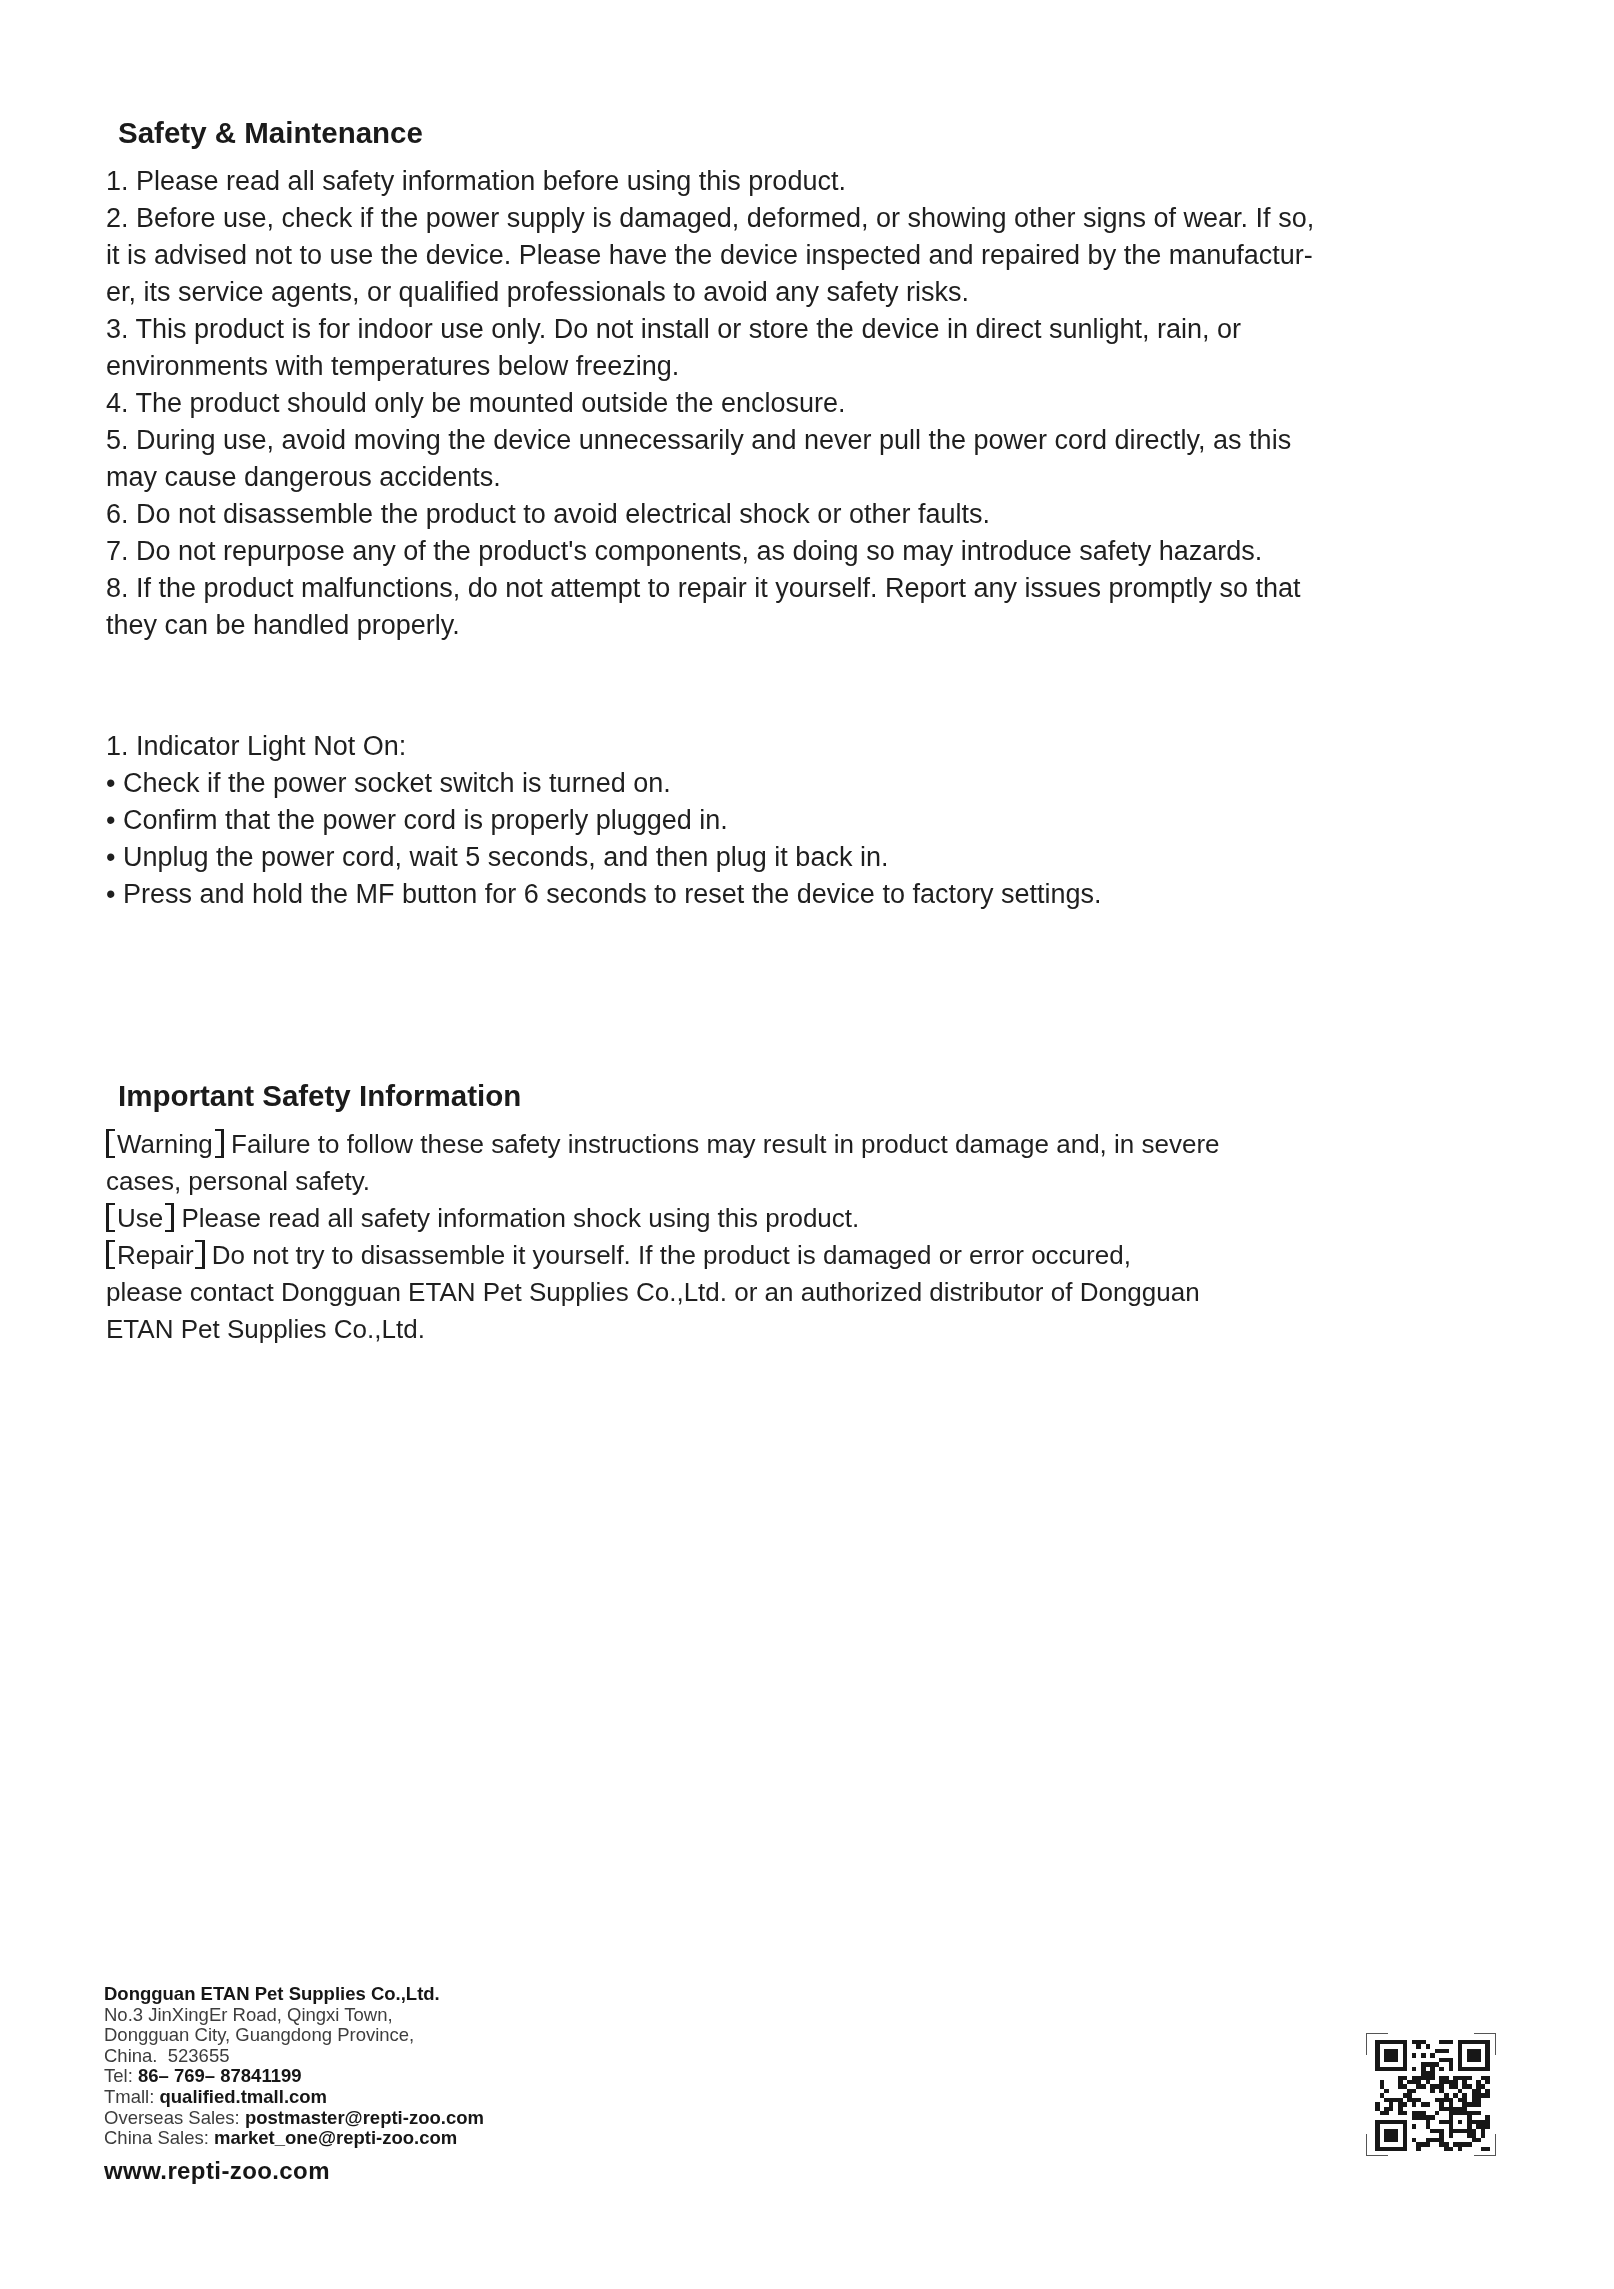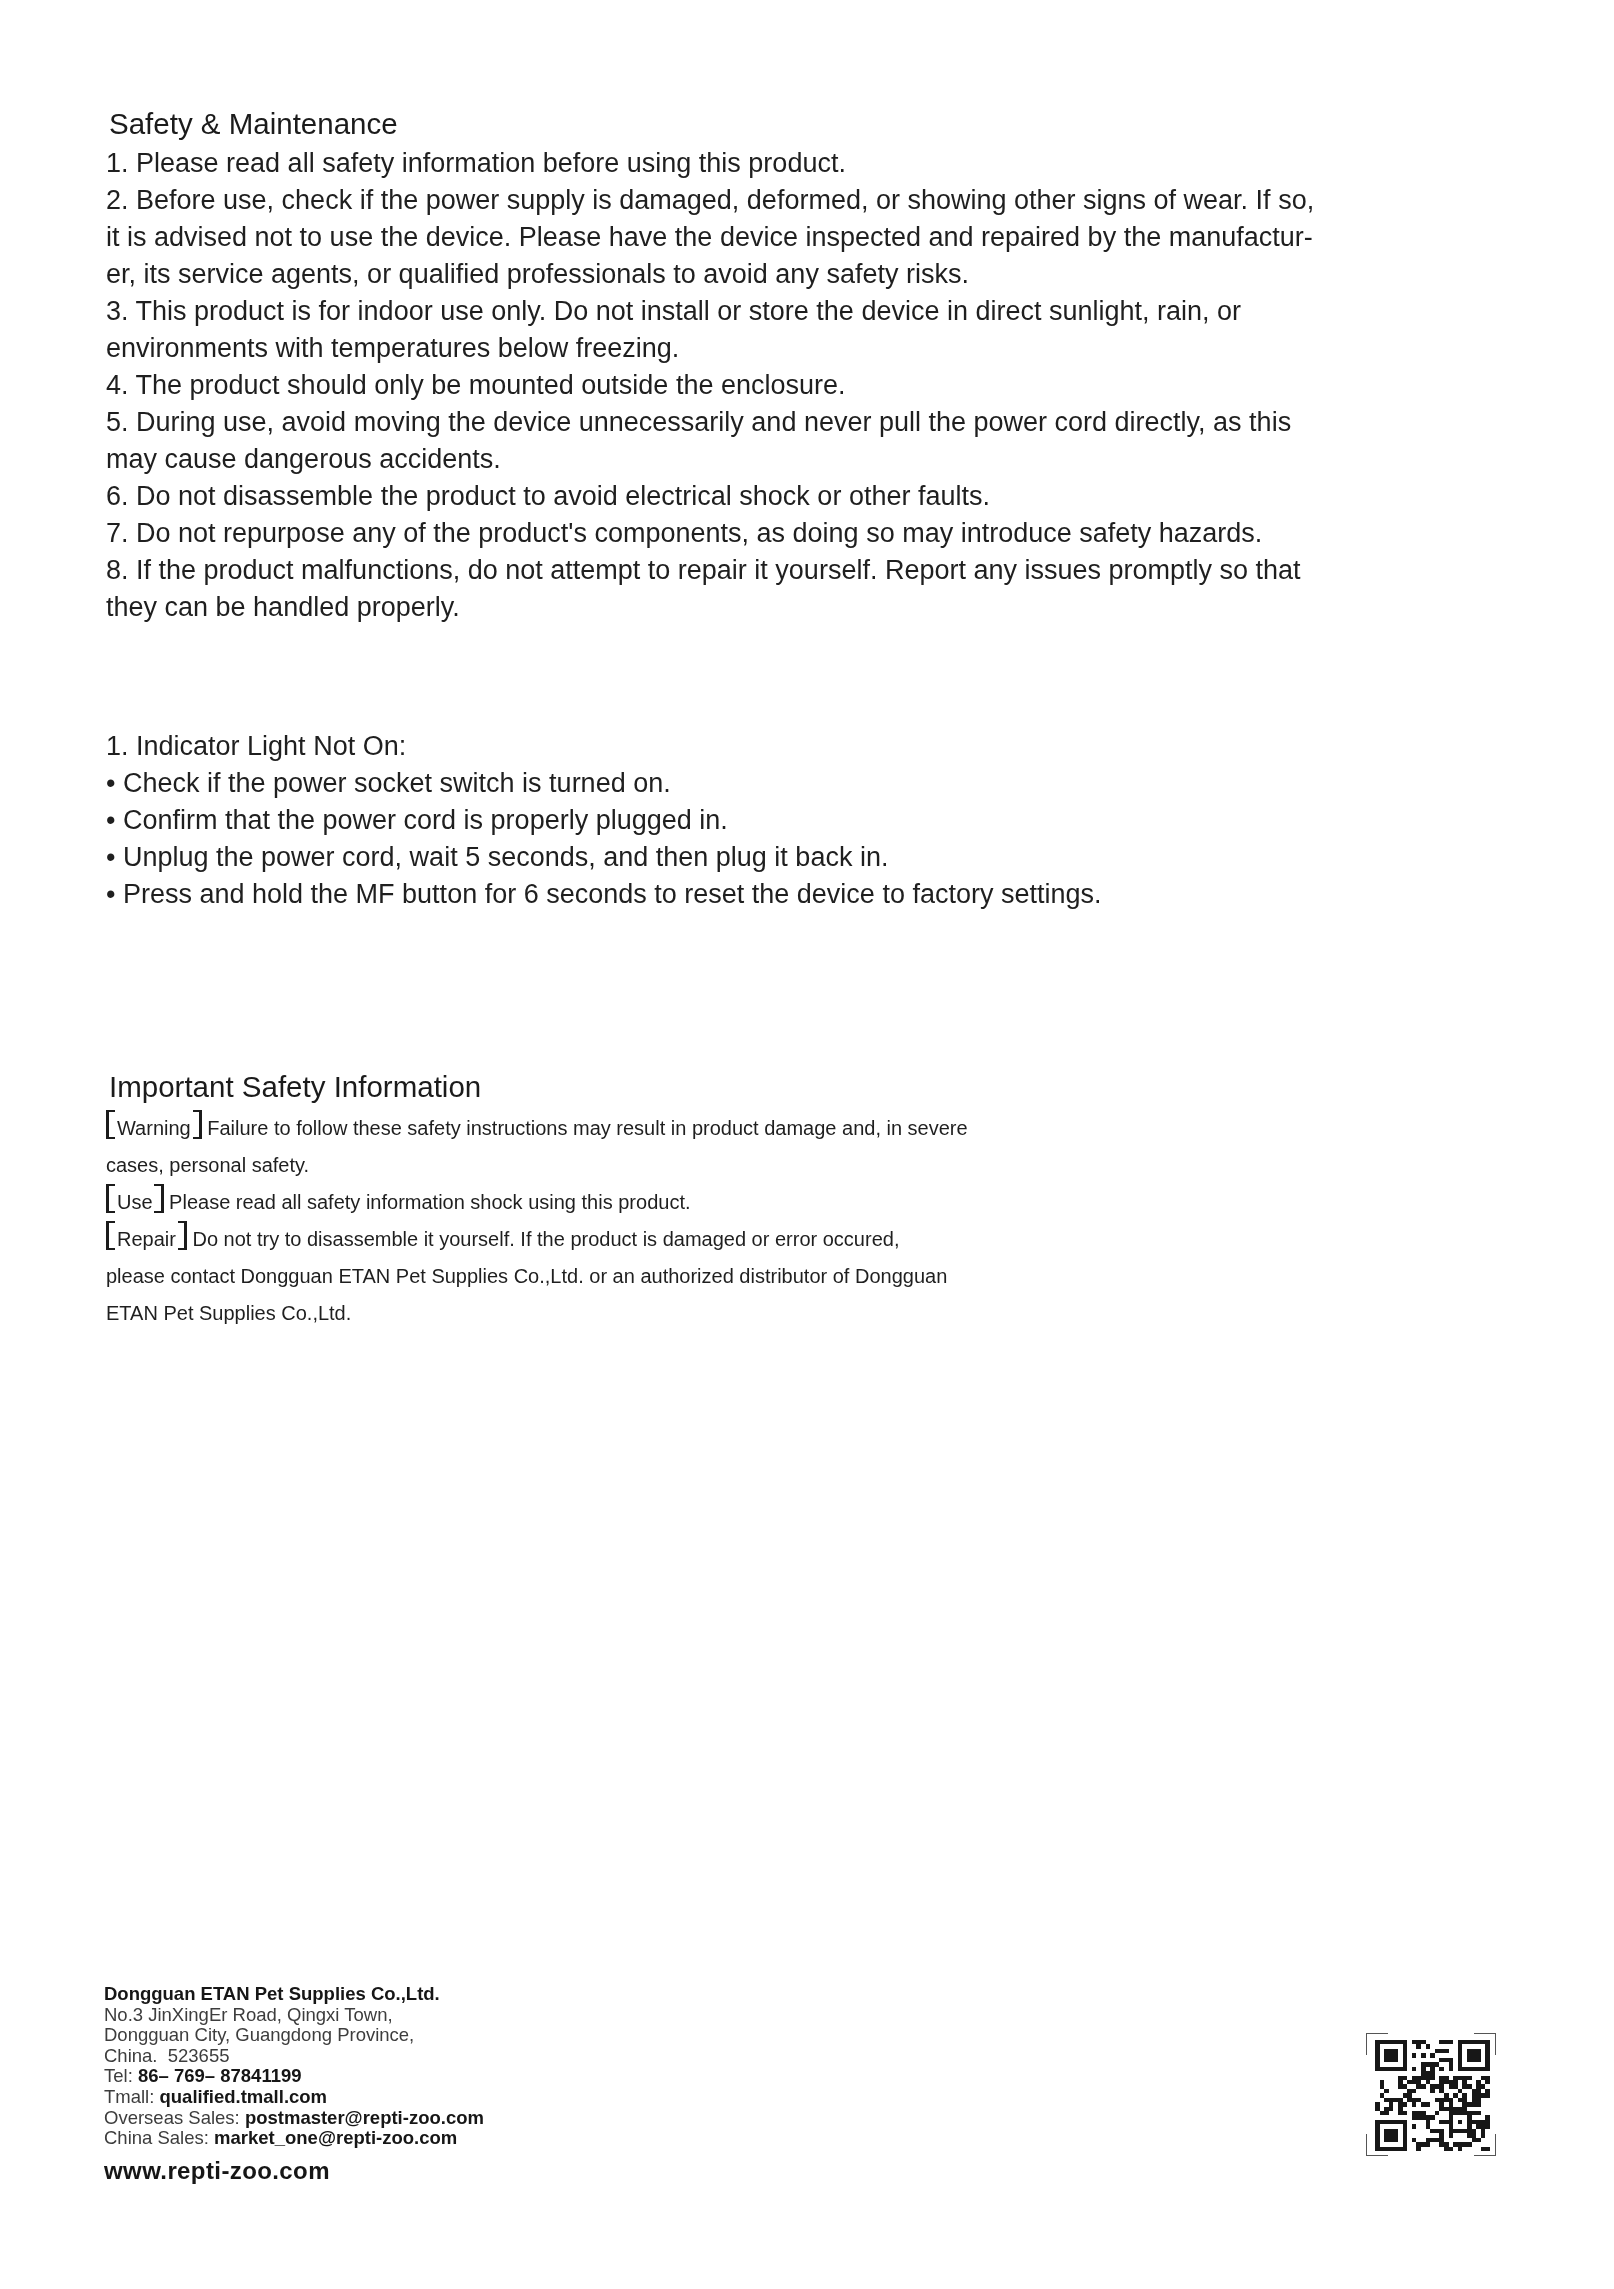--- a/index.html
+++ b/index.html
@@ -6,27 +6,27 @@
   body{
     width:1614px;height:2290px;position:relative;overflow:hidden;
     background:#ffffff;color:#1f1f1f;
     font-family:"Liberation Sans", sans-serif;
   }
   .sec{position:absolute;left:106px;width:1486px;}
   #sec1{top:102px;}
   #sec2{top:728px;}
   #sec3{top:1065px;}
   .sec h2{
-    font-size:29.5px;line-height:37px;font-weight:400;margin:3px;padding:0;color:#1b1b1b;
+    font-size:29.5px;line-height:37px;font-weight:700;margin:12px;padding:0;color:#1b1b1b;
   }
   .bodytext{
     font-size:27px;line-height:37px;white-space:pre;color:#1f1f1f;
   }
   .notes{margin-top:4.6px;}
-  .note{font-size:20px;line-height:37px;white-space:pre;}
+  .note{font-size:26px;line-height:37px;white-space:pre;}
   .brk{display:inline-block;width:9.2px;height:29px;box-sizing:border-box;vertical-align:-4.6px;}
   .brk-l{border:2.8px solid #1b1b1b;border-left-width:3.7px;border-right:none;margin-right:1.8px;}
   .brk-r{border:2.8px solid #1b1b1b;border-right-width:3.7px;border-left:none;margin-left:1.8px;}
   .note .nlabel{color:#1f1f1f;}
   #footer{position:absolute;left:104px;top:1984px;font-size:18.5px;line-height:20.6px;color:#3d3d3d;}
   #footer .company{font-weight:700;color:#161616;}
   #footer .addr{white-space:pre;}
   #footer .crow .val{font-weight:700;color:#161616;margin-top:48px;}
   #footer .website{font-size:24px;line-height:28px;font-weight:700;color:#161616;margin-top:8px;letter-spacing:0.4px;}
   .qr-box{position:absolute;left:1366px;top:2033px;width:130px;height:123px;}

